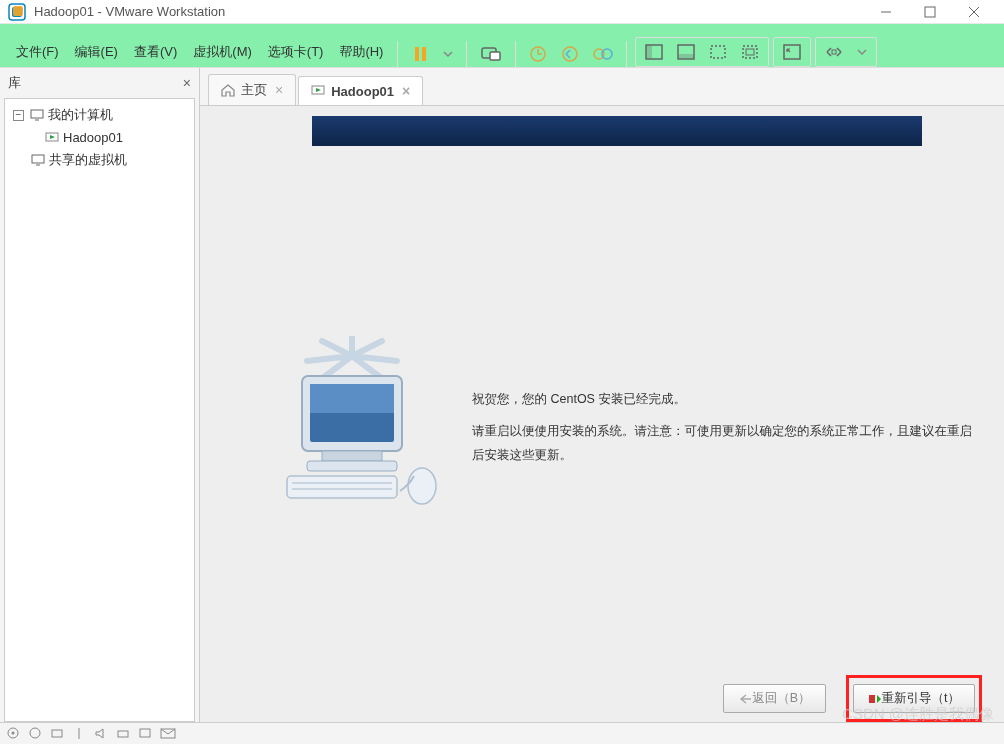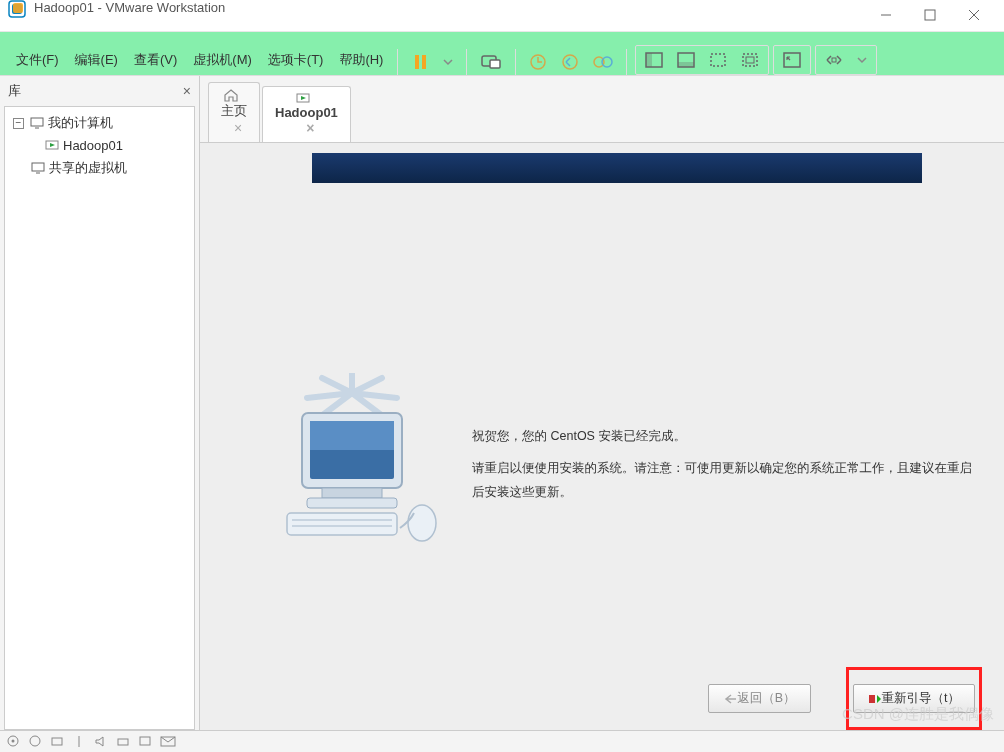--- a/index.html
+++ b/index.html
@@ -1,18 +1,18 @@
 <!DOCTYPE html>
 <html><head>
   <meta charset="utf-8">
   <style>
     * { margin: 0; padding: 0; box-sizing: border-box; font-family: "Microsoft YaHei", "Segoe UI", Arial, sans-serif; }
     body { width: 1004px; height: 752px; background: #fff; overflow: hidden; font-size: 12px; }
     
-    .titlebar { height: 32px; display: flex; align-items: flex-start; padding: 0 8px; background: #fff; border-bottom: 1px solid #e8e8e8; }
+    .titlebar { height: 24px; display: flex; align-items: center; padding: 0 8px; background: #fff; border-bottom: 1px solid #e8e8e8; }
     .titlebar-icon { width: 18px; height: 18px; margin-right: 8px; }
     .titlebar-title { font-size: 13px; color: #555; flex: 0 0 auto; }
     .titlebar-spacer { flex: 1; }
     .winbtn { width: 44px; height: 30px; display: flex; align-items: center; justify-content: center; color: #666; }
     
     .menubar { height: 44px; display: flex; align-items: flex-end; padding: 0 8px; background: #86efac; border-bottom: 1px solid #ddd; }
     .menu-item { padding: 6px 8px; font-size: 13px; color: #333; cursor: default; }
     .toolbar-sep { width: 1px; height: 26px; background: #ddd; margin: 0 6px; }
     .tool-btn { padding: 4px 6px; margin: 0 1px; display: flex; align-items: center; justify-content: center; color: #666; }
     .tool-btn svg { display: block; }
@@ -29,37 +29,37 @@
     .sidebar-search-dd { color: #666; margin-left: 4px; }
     .tree { padding: 4px 6px; background: #fff; border: 1px solid #ccc; margin: 0 4px; flex: 1; }
     .tree-item { display: flex; align-items: center; padding: 3px 2px; font-size: 13px; color: #333; }
     .tree-toggle { width: 11px; height: 11px; border: 1px solid #888; margin-right: 4px; display: flex; align-items: center; justify-content: center; font-size: 10px; line-height: 1; color: #444; }
     .tree-icon { margin: 0 4px 0 2px; }
     .tree-indent1 { padding-left: 18px; }
     .tree-indent2 { padding-left: 32px; }
     
     .content { flex: 1; display: flex; flex-direction: column; background: #f4f4f4; }
     .tabbar { display: flex; align-items: flex-end; padding: 6px 8px 0; background: #f4f4f4; border-bottom: 1px solid #ccc; }
-    .tab { display: flex; align-items: center; padding: 6px 12px; margin-right: 2px; border: 1px solid #ccc; border-bottom: none; background: #f8f8f8; font-size: 13px; color: #444; border-radius: 3px 3px 0 0; flex-direction: column; }
+    .tab { display: flex; align-items: center; padding: 6px 12px; margin-right: 2px; border: 1px solid #ccc; border-bottom: none; background: #f8f8f8; font-size: 13px; color: #444; border-radius: 3px 3px 0 0; }
     .tab.active { background: #fff; font-weight: bold; }
     .tab-icon { margin-right: 6px; }
     .tab-close { margin-left: 8px; color: #aaa; font-size: 14px; }
     
     .vm-view { flex: 1; background: #eeeeee; position: relative; padding: 10px 12px; }
     .installer-bar { height: 30px; background: linear-gradient(#1a3a6e, #0d2548); margin: 0 70px 0 100px; }
     .installer-body { position: relative; height: 100%; }
     
     .comp-illustration { position: absolute; left: 40px; top: 190px; width: 200px; height: 180px; }
     .msg-block { position: absolute; left: 260px; top: 242px; right: 20px; font-size: 12.5px; color: #333; line-height: 1.9; }
     .msg-line2 { margin-top: 8px; }
     
     .btn-row { position: absolute; bottom: 20px; right: 10px; display: flex; gap: 20px; align-items: center; }
     .btn { padding: 5px 14px; border: 1px solid #aaa; background: linear-gradient(#fefefe,#e8e8e8); font-size: 12.5px; color: #888; border-radius: 2px; display: flex; align-items: center; gap: 0; }
     .btn.enabled { color: #333; }
-    .highlight-box { border: 3px solid #ff2020; padding: 14px 4px; margin-left: 15px; }
+    .highlight-box { border: 3px solid #ff2020; padding: 6px 4px; }
     
     .statusbar { height: 22px; background: #f4f4f4; border-top: 1px solid #ccc; display: flex; align-items: center; padding: 0 6px; font-size: 12px; color: #444; }
     .statusbar-left { flex: 1; }
     .statusbar-icons { display: flex; gap: 8px; align-items: center; }
     .watermark { position: absolute; right: 10px; bottom: 28px; color: #ccc; font-size: 15px; opacity: 0.7; }
   </style>
 </head>
 <body>
 
 <div class="titlebar">

